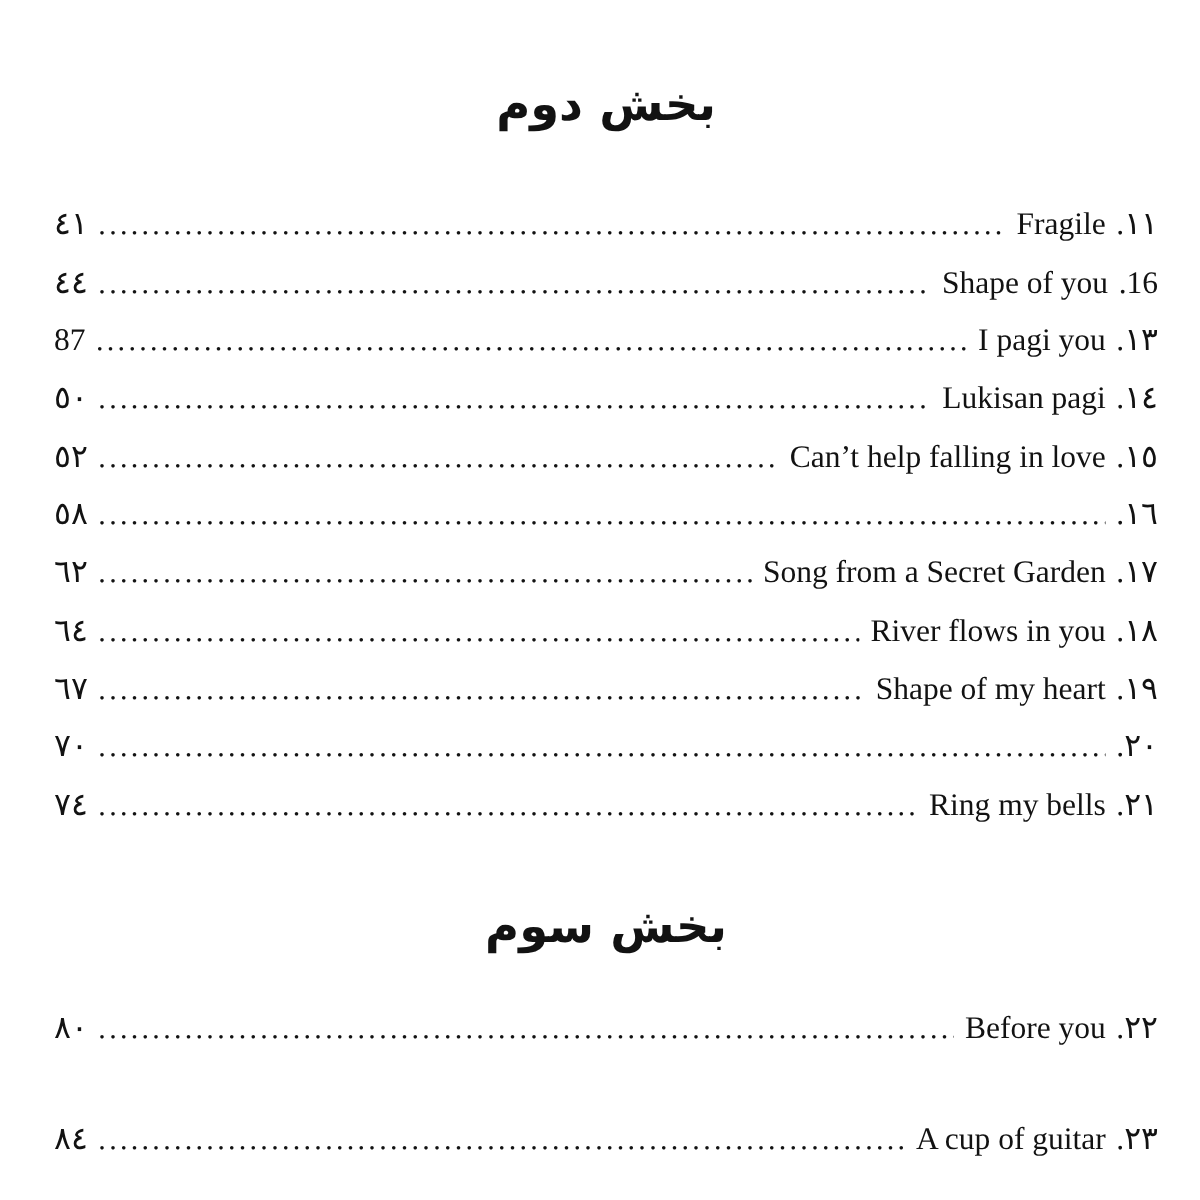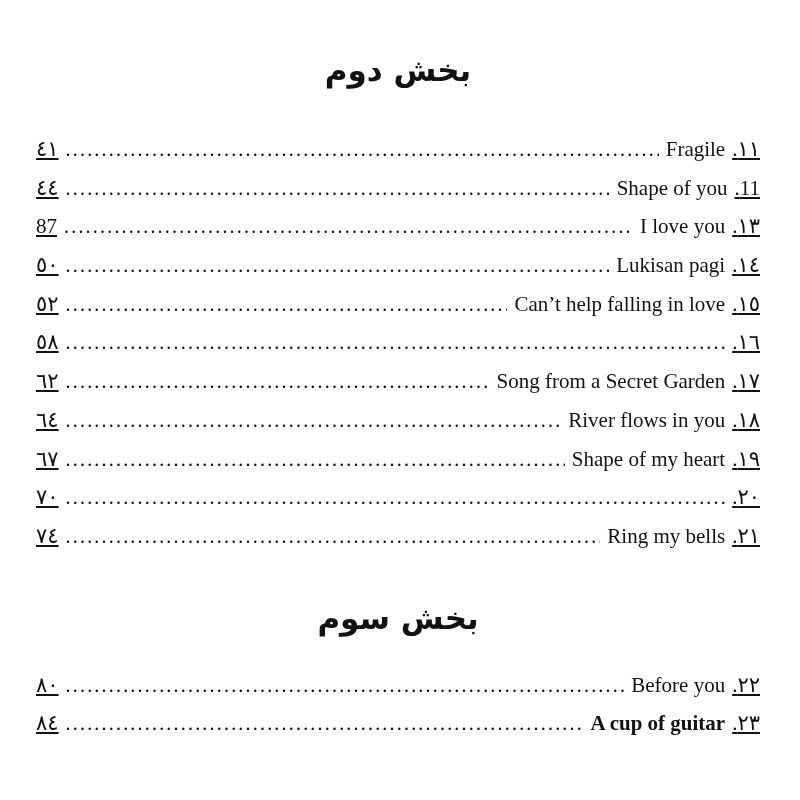--- a/index.html
+++ b/index.html
@@ -3,21 +3,21 @@
 <meta charset="utf-8">
 <style>
   html,body{margin:0;padding:0;}
   body{
     width:800px;height:800px;
     background:#ffffff;
     color:#121212;
     font-family:"Liberation Serif","DejaVu Sans",serif;
     overflow:hidden;
   }
-  .page{padding:42px 40px 0 36px;}
+  .page{padding:42px 28px 0 36px;}
   .section-heading{
     margin:0;
     height:56px;
     line-height:56px;
     text-align:center;
     direction:rtl;
     font-family:"DejaVu Sans","Liberation Sans",sans-serif;
     font-weight:bold;
     font-size:31px;
     letter-spacing:0;
@@ -30,24 +30,23 @@
     align-items:baseline;
     direction:rtl;
     height:38.7px;
     font-size:21px;
     gap:7px;
   }
   .toc-row > span{line-height:38.7px;}
   .num,.pagenum{
     white-space:nowrap;
     font-family:"Liberation Serif","DejaVu Sans",serif;
-    text-decoration:underline;
   }
   .title{white-space:nowrap;}
-  .title.bold{font-weight:bold;}
+  .title.bold{font-weight:normal;margin-top:36px;}
   .leader{
     flex:1 1 auto;
     min-width:0;
     overflow:hidden;
     white-space:nowrap;
     direction:ltr;
     text-align:left;
     letter-spacing:2.2px;
     font-size:20px;
   }
@@ -62,29 +61,29 @@
   <div class="toc">
 
     <div class="toc-row">
       <span class="num">١١.</span>
       <span class="title">Fragile</span>
       <span class="leader">....................................................................................................................................................................................................................................................................</span>
       <span class="pagenum">٤١</span>
     </div>
 
     <div class="toc-row">
-      <span class="num">11.</span>
+      <span class="num">16.</span>
       <span class="title">Shape of you</span>
       <span class="leader">....................................................................................................................................................................................................................................................................</span>
       <span class="pagenum">٤٤</span>
     </div>
 
     <div class="toc-row">
       <span class="num">١٣.</span>
-      <span class="title">I love you</span>
+      <span class="title">I pagi you</span>
       <span class="leader">....................................................................................................................................................................................................................................................................</span>
       <span class="pagenum">87</span>
     </div>
 
     <div class="toc-row">
       <span class="num">١٤.</span>
       <span class="title">Lukisan pagi</span>
       <span class="leader">....................................................................................................................................................................................................................................................................</span>
       <span class="pagenum">٥٠</span>
     </div>

